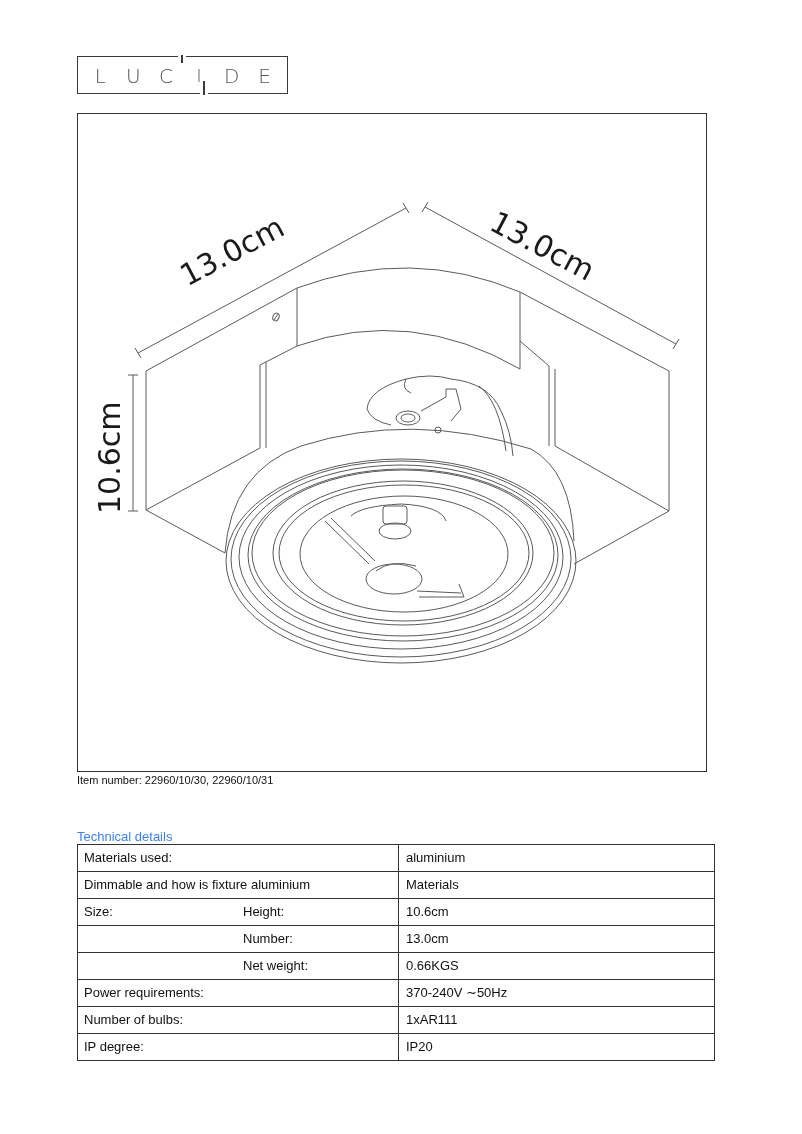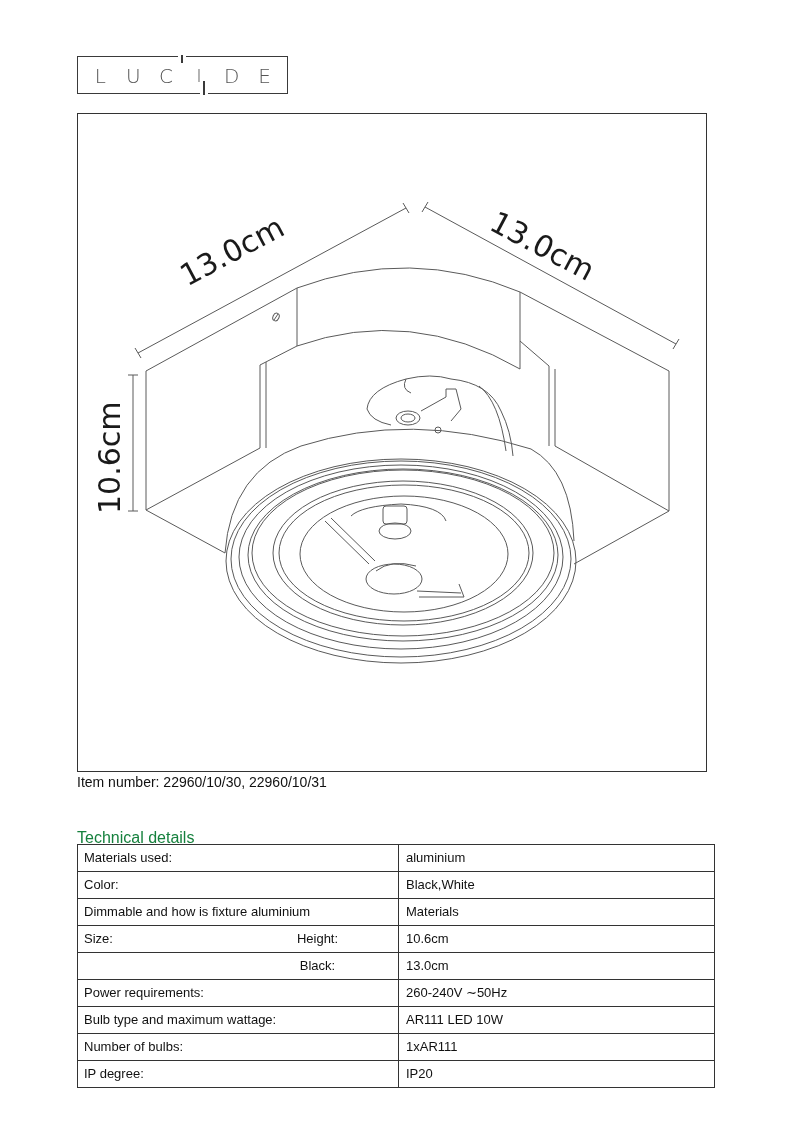--- a/index.html
+++ b/index.html
@@ -15,29 +15,29 @@
   .logo-gap-top { position: absolute; left: 100px; top: -3px; width: 8px; height: 5px; background: #fff; }
   .logo-gap-bot { position: absolute; left: 122px; bottom: -3px; width: 8px; height: 5px; background: #fff; }
   .logo-tick-top { position: absolute; left: 103px; top: -2px; width: 1.5px; height: 8px; background: #3a3a3a; }
   .logo-tick-bot { position: absolute; left: 125px; bottom: -2px; width: 1.5px; height: 14px; background: #3a3a3a; }
 
   .drawing-frame { position: absolute; left: 77px; top: 113px; width: 630px; height: 659px;
           border: 1.2px solid #333; box-sizing: border-box; }
   .drawing-frame svg { position: absolute; left: 0; top: 0; }
 
   .item-number { position: absolute; left: 77px; top: 774px; font-family: "Liberation Sans", sans-serif;
-          font-size: 14px; color: #111; }
-
-  .tech-title { position: absolute; left: 77px; top: 829px; font-size: 16px; color: #15803d; }
+          font-size: 11px; color: #111; }
+
+  .tech-title { position: absolute; left: 77px; top: 829px; font-size: 13px; color: #3b82f6; }
   table.spec { position: absolute; left: 77px; top: 844px; width: 630px; border-collapse: collapse;
           font-family: "Liberation Sans", sans-serif; font-size: 13px; color: #111; table-layout: fixed; }
   table.spec td { height: 18px; padding: 4px 6px; border: 1px solid #333; line-height: 18px;
           white-space: nowrap; overflow: hidden; vertical-align: middle; }
   table.spec td.c1 { width: 147px; border-right: none; }
-  table.spec td.c2 { width: 149px; border-left: none; text-align: center; }
+  table.spec td.c2 { width: 149px; border-left: none; }
   table.spec td.c3 { width: 302px; padding-left: 7px; }
   table.spec tr.sub td.c1 { border-top: 1px solid #333; }
   table.spec td.sub-label { padding-left: 6px; }
 </style>
 </head>
 <body>
 
 <div class="logo">
   <div class="logo-gap-top"></div>
   <div class="logo-tick-top"></div>
@@ -154,48 +154,43 @@
 <div class="tech-title">Technical details</div>
 
 <table class="spec">
   <tbody>
     <tr>
       <td class="c1" colspan="1">Materials used:</td>
       <td class="c2"></td>
       <td class="c3">aluminium</td>
     </tr>
     <tr>
-      <td class="c1">Color:</td>
-      <td class="c2"></td>
-      <td class="c3">Black,White</td>
-    </tr>
-    <tr>
       <td class="c1" style="overflow:visible">Dimmable and how is fixture aluminium</td>
       <td class="c2"></td>
       <td class="c3">Materials</td>
     </tr>
     <tr>
       <td class="c1">Size:</td>
       <td class="c2 sub-label">Height:</td>
       <td class="c3">10.6cm</td>
     </tr>
     <tr class="sub">
       <td class="c1"></td>
-      <td class="c2 sub-label">Black:</td>
+      <td class="c2 sub-label">Number:</td>
       <td class="c3">13.0cm</td>
     </tr>
+    <tr class="sub">
+      <td class="c1"></td>
+      <td class="c2 sub-label">Net weight:</td>
+      <td class="c3">0.66KGS</td>
+    </tr>
     <tr>
       <td class="c1" style="overflow:visible">Power requirements:</td>
       <td class="c2"></td>
-      <td class="c3">260-240V ∼50Hz</td>
-    </tr>
-    <tr>
-      <td class="c1" style="overflow:visible">Bulb type and maximum wattage:</td>
-      <td class="c2"></td>
-      <td class="c3">AR111 LED 10W</td>
+      <td class="c3">370-240V ∼50Hz</td>
     </tr>
     <tr>
       <td class="c1" style="overflow:visible">Number of bulbs:</td>
       <td class="c2"></td>
       <td class="c3">1xAR111</td>
     </tr>
     <tr>
       <td class="c1">IP degree:</td>
       <td class="c2"></td>
       <td class="c3">IP20</td>

